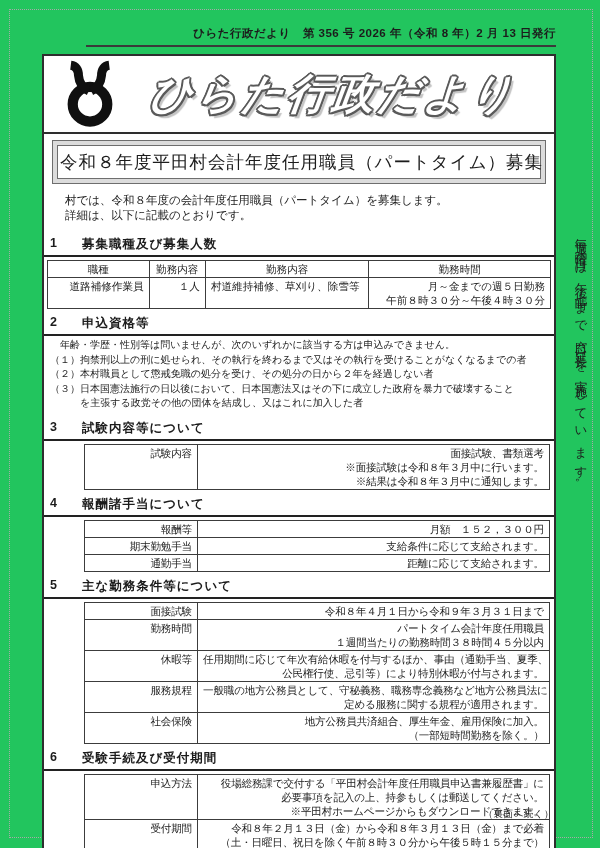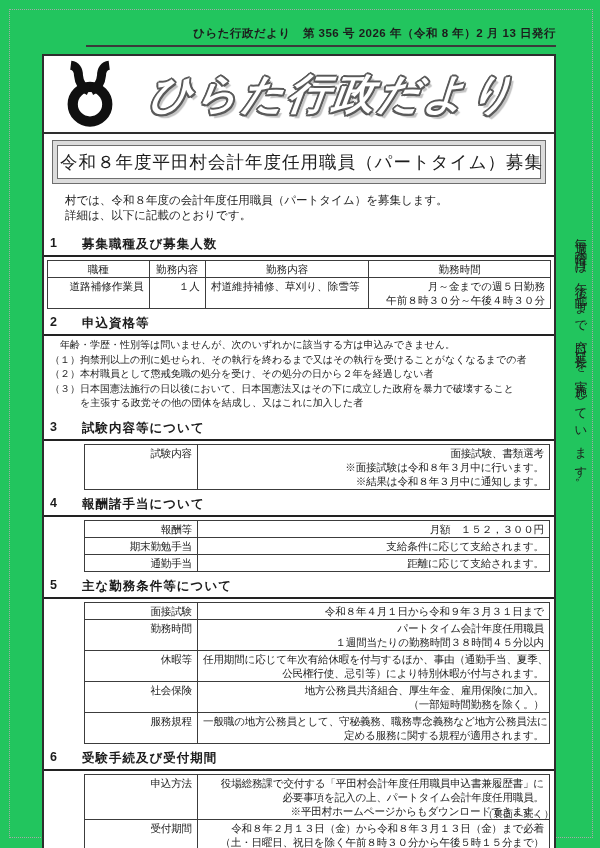--- a/index.html
+++ b/index.html
@@ -169,47 +169,47 @@
         </td>
       </tr>
       <tr>
         <td class="lbl">休暇等</td>
         <td>
           <div>任用期間に応じて年次有給休暇を付与するほか、事由（通勤手当、夏季、</div>
           <div>公民権行使、忌引等）により特別休暇が付与されます。</div>
         </td>
       </tr>
       <tr>
+        <td class="lbl">服務規程</td>
+        <td>
+          <div>一般職の地方公務員として、守秘義務、職務専念義務など地方公務員法に</div>
+          <div>定める服務に関する規程が適用されます。</div>
+        </td>
+      </tr>
+      <tr>
         <td class="lbl">社会保険</td>
         <td>
           <div>地方公務員共済組合、厚生年金、雇用保険に加入。</div>
           <div>（一部短時間勤務を除く。）</div>
         </td>
       </tr>
-      <tr>
-        <td class="lbl">服務規程</td>
-        <td>
-          <div>一般職の地方公務員として、守秘義務、職務専念義務など地方公務員法に</div>
-          <div>定める服務に関する規程が適用されます。</div>
-        </td>
-      </tr>
     </tbody>
       </table>
 
     <div class="sec-head">
       <span class="sec-no">6</span>
       <span>受験手続及び受付期間</span>
     </div>
     <table class="tt">
       <tbody>
           <tr>
         <td class="lbl">申込方法</td>
         <td>
           <div>役場総務課で交付する「平田村会計年度任用職員申込書兼履歴書」に</div>
-          <div>必要事項を記入の上、パートタイム会計年度任用職員。</div>
+          <div>必要事項を記入の上、持参もしくは郵送してください。</div>
           <div>※平田村ホームページからもダウンロードできます。</div>
         </td>
       </tr>
       <tr>
         <td class="lbl">受付期間</td>
         <td>
           <div>令和８年２月１３日（金）から令和８年３月１３日（金）まで必着</div>
           <div>（土・日曜日、祝日を除く午前８時３０分から午後５時１５分まで）</div>
         </td>
       </tr>

